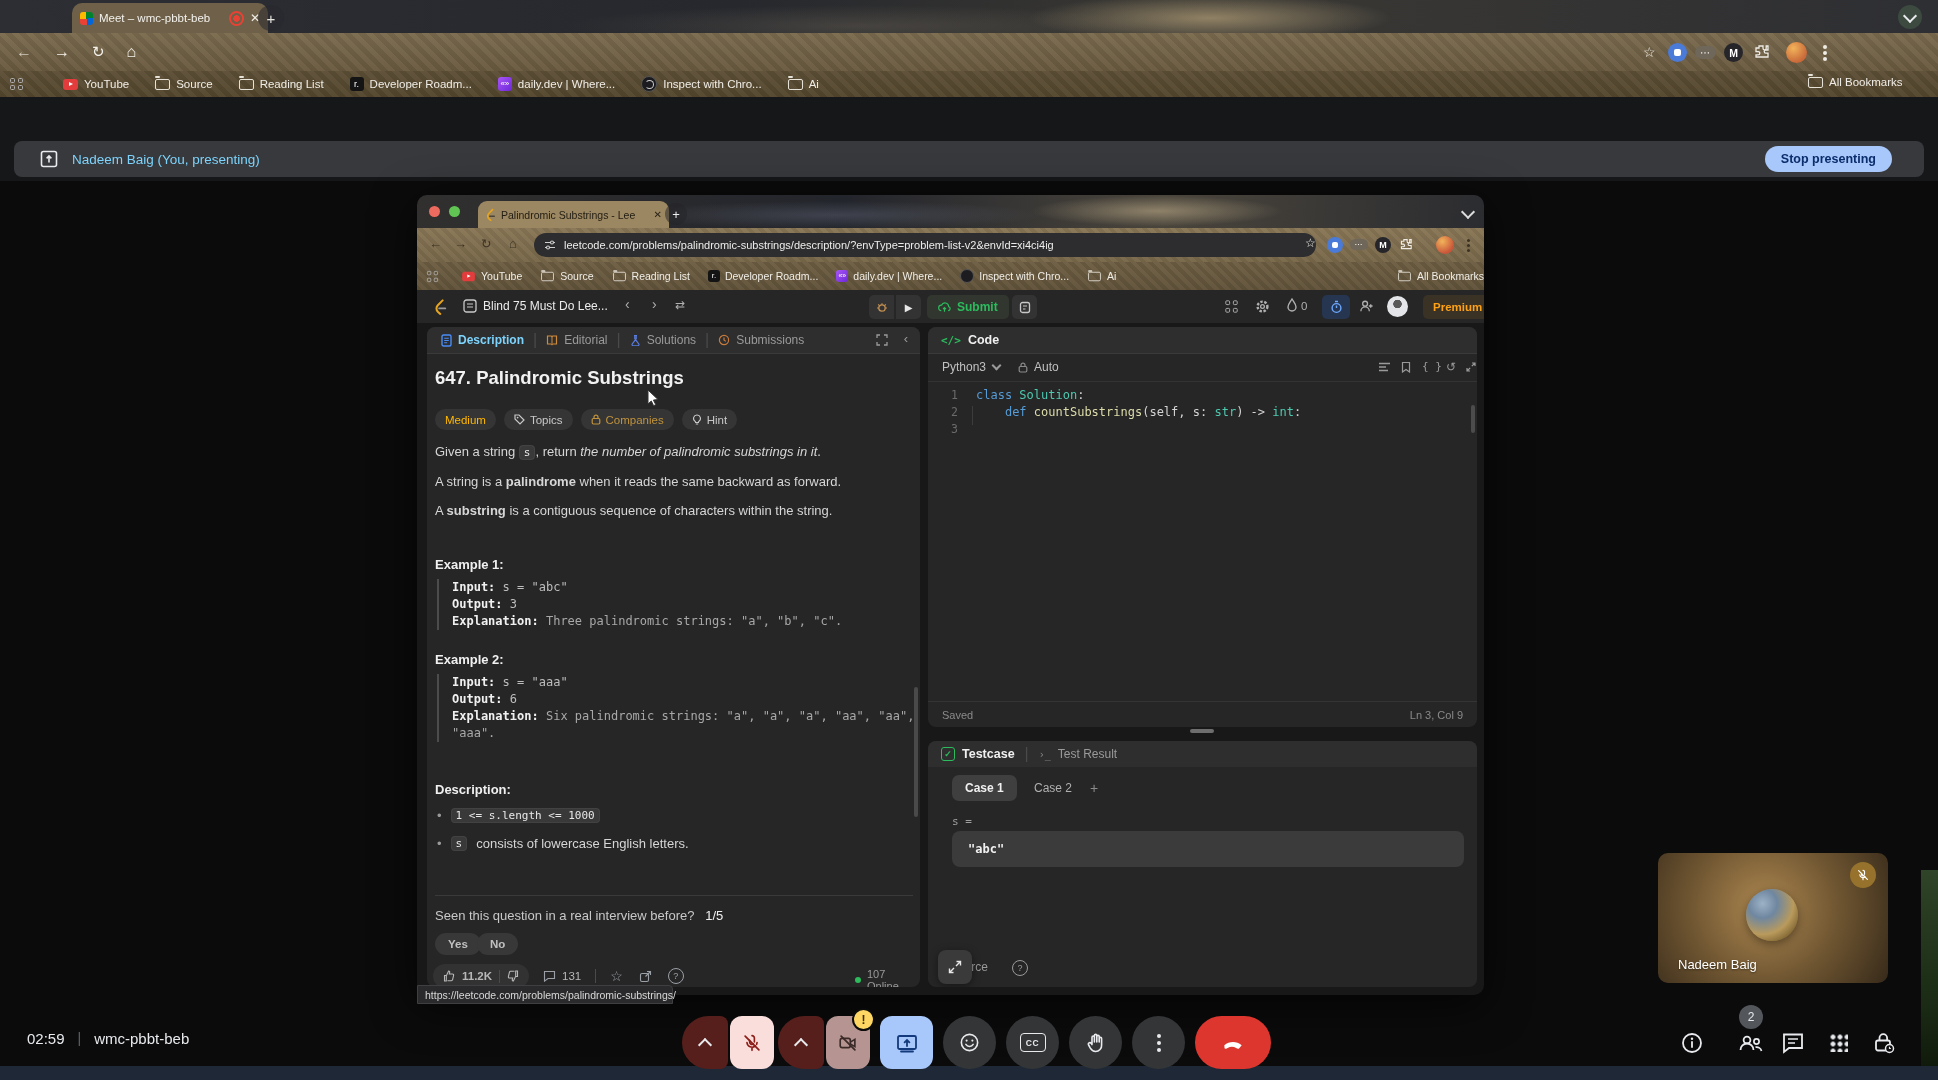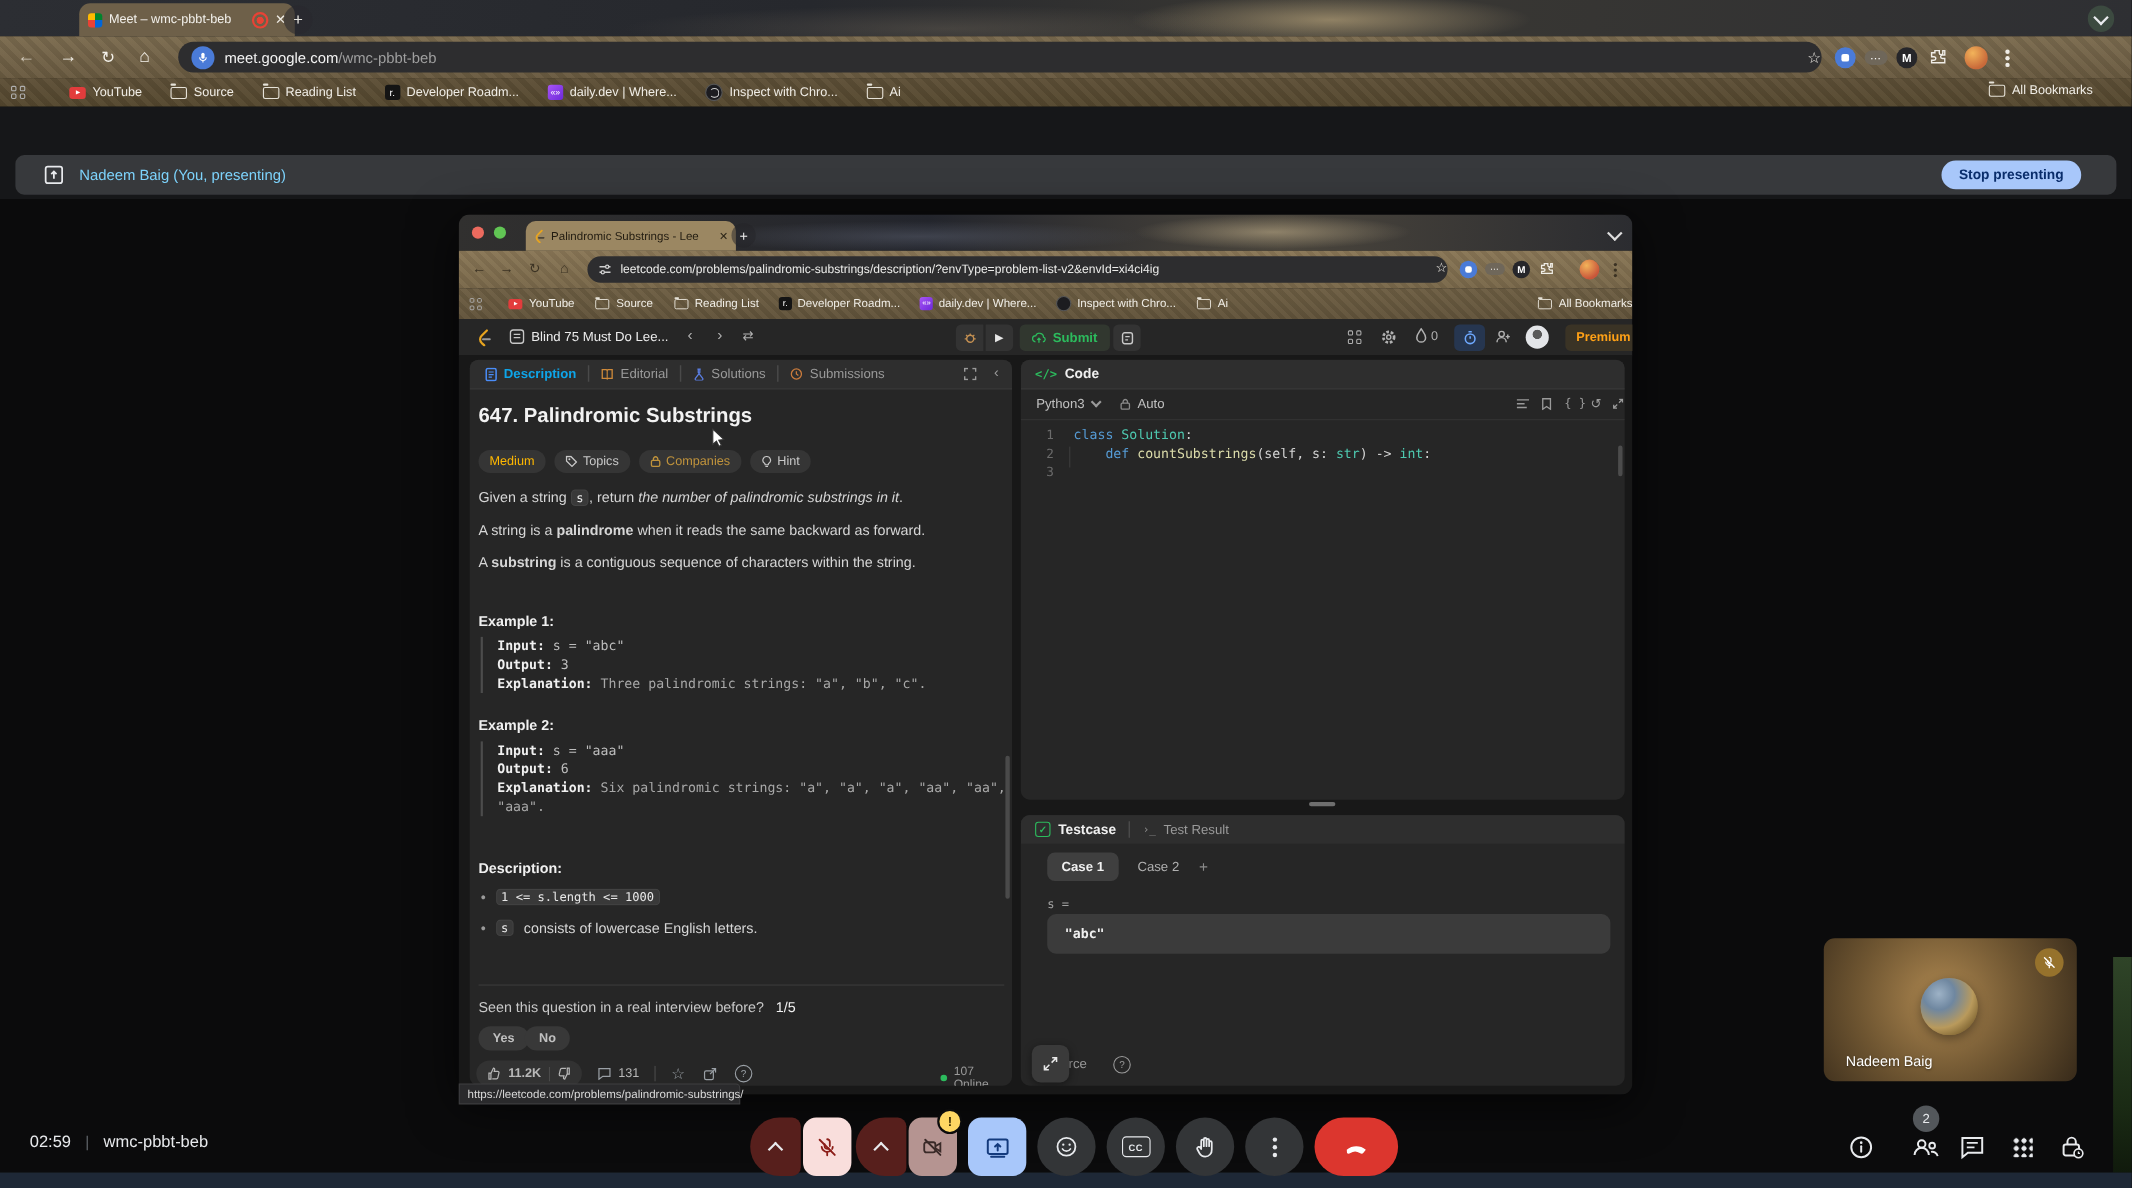--- a/index.html
+++ b/index.html
@@ -68,29 +68,20 @@
   <div class="abs flex" style="left:1898px;top:5px;width:24px;height:24px;border-radius:50%;background:#3c4a40;justify-content:center;">
       <span class="chev dn" style="margin-top:-3px"></span>
     </div>
 </div>
 
 <div class="abs toolbar-bg flex" style="left:0;top:33px;width:1938px;height:38px;">
   <span style="margin-left:16px;font-size:16px;color:#cfc8ba">←</span>
   <span style="margin-left:22px;font-size:16px;color:#f4f1ea">→</span>
   <span style="margin-left:22px;font-size:15px;color:#f4f1ea">↻</span>
   <span style="margin-left:22px;font-size:16px;color:#f4f1ea">⌂</span>
-  <div class="abs urlpill flex" style="left:162px;top:5px;width:1470px;height:28px;padding:0 12px;gap:9px;">
-    <span class="flex" style="width:21px;height:21px;border-radius:50%;background:#4a7bd8;justify-content:center;">
-      <svg width="11" height="11" viewBox="0 0 12 12">
-          <rect x="4.4" y="1" width="3.2" height="6" rx="1.6" fill="#fff"></rect>
-          <path d="M2.8 5.5a3.2 3.2 0 0 0 6.4 0M6 8.7v2" stroke="#fff" stroke-width="1.1" fill="none"></path>
-        </svg>
-    </span>
-    <span style="font-size:13.5px;"><span style="color:#f3f3f3">meet.google.com</span><span style="color:#9f9f9f">/wmc-pbbt-beb</span></span>
-  </div>
   <span class="abs" style="left:1643px;top:11px;font-size:14px;color:#efece6">☆</span>
   <span class="abs flex" style="left:1668px;top:10px;width:19px;height:19px;border-radius:50%;background:#4a7bd8;justify-content:center">
       <span style="width:7px;height:7px;border-radius:2px;background:#fff"></span>
     </span>
   <span class="abs flex" style="left:1695px;top:13px;width:21px;height:13px;border-radius:7px;background:#6f675a;justify-content:center;color:#fff;font-size:10px;letter-spacing:1px">⋯</span>
   <span class="abs flex" style="left:1724px;top:10px;width:19px;height:19px;border-radius:50%;background:#26262a;justify-content:center;color:#fff;font-size:10.5px;font-weight:bold">M</span>
   <span class="abs" style="left:1753px;top:11px;">
     <svg width="16" height="16" viewBox="0 0 16 16">
         <path d="M6 2h4v2.2a1.6 1.6 0 0 0 3.2 0V2H15v4h-2.2a1.6 1.6 0 0 0 0 3.2H15V13H3v-2.2h2.2a1.6 1.6 0 0 0 0-3.2H3V4h3z" fill="none" stroke="#efece6" stroke-width="1.3"></path>
       </svg>
@@ -340,21 +331,21 @@
   <div class="abs" style="left:0;top:128px;width:1067px;height:672px;background:#181818;"></div>
 
   <div class="abs" style="left:10px;top:132px;width:493px;height:660px;background:#262626;border-radius:8px;overflow:hidden;">
     <div class="abs flex" style="left:0;top:0;width:493px;height:26px;background:#2e2e2e;border-bottom:1px solid #3a3a3a;">
       <span style="margin-left:14px">
           <svg width="11" height="13" viewBox="0 0 11 13">
             <rect x="1" y="1" width="9" height="11" rx="1.5" fill="none" stroke="#4a8df8" stroke-width="1.4"></rect>
             <path d="M3.2 4.2h4.6M3.2 6.5h4.6M3.2 8.8h3" stroke="#4a8df8" stroke-width="1.1"></path>
           </svg>
         </span>
-      <span style="margin-left:6px;font-size:12px;color:#0ea5e9;font-weight:bold">Description</span>
+      <span style="margin-left:6px;font-size:12px;color:#7dd3fc;font-weight:bold">Description</span>
       <span style="margin:0 9px;color:#4a4a4a">|</span>
       <span>
           <svg width="12" height="12" viewBox="0 0 12 12">
             <path d="M1.5 2h3.5a1.5 1.5 0 0 1 1 .6 1.5 1.5 0 0 1 1-.6h3.5v8h-3.6a1.4 1.4 0 0 0-.9.5 1.4 1.4 0 0 0-.9-.5H1.5z" fill="none" stroke="#cf8a3a" stroke-width="1.2"></path>
             <path d="M6 2.6v7" stroke="#cf8a3a" stroke-width="1"></path>
           </svg>
         </span>
       <span style="margin-left:6px;font-size:12px;color:#9a9a9a">Editorial</span>
       <span style="margin:0 9px;color:#4a4a4a">|</span>
       <span>
@@ -521,20 +512,24 @@
           <span class="ln">2</span>
           <span class="cd"><span class="tok-pl">    </span><span class="tok-kw">def </span><span class="tok-fn">countSubstrings</span><span class="tok-pl">(self, s: </span><span class="tok-ty">str</span><span class="tok-pl">) -&gt; </span><span class="tok-ty">int</span><span class="tok-pl">:</span></span>
         </div>
         <div class="cl">
           <span class="ln">3</span>
           <span class="cd"></span>
         </div>
       </div>
     <div class="abs" style="left:44px;top:79px;width:1px;height:19px;background:#3c3c3c;"></div>
     <div class="abs" style="left:543px;top:78px;width:4px;height:28px;background:#4c4c4c;border-radius:2px;"></div>
+    <div class="abs flex" style="left:0;top:374px;width:549px;height:26px;border-top:1px solid #343434;">
+      <span style="margin-left:14px;font-size:11px;color:#8a8a8a">Saved</span>
+      <span class="abs" style="right:14px;font-size:11px;color:#8a8a8a">Ln 3, Col 9</span>
+    </div>
   </div>
 
   <div class="abs" style="left:773px;top:534px;width:24px;height:4px;background:#6e6e6e;border-radius:2px;"></div>
 
   <div class="abs" style="left:511px;top:546px;width:549px;height:246px;background:#262626;border-radius:8px;overflow:hidden;">
     <div class="abs flex" style="left:0;top:0;width:549px;height:26px;background:#2e2e2e;">
       <span class="flex" style="margin-left:13px;width:12px;height:12px;border:1.5px solid #2cbb5d;border-radius:3px;justify-content:center;color:#2cbb5d;font-size:9px;font-weight:bold">✓</span>
       <span style="margin-left:7px;font-size:12.5px;color:#f0f0f0;font-weight:bold">Testcase</span>
       <span style="margin:0 10px;color:#4a4a4a">|</span>
       <span class="mono" style="font-size:10px;color:#8a8a8a">›_</span>

